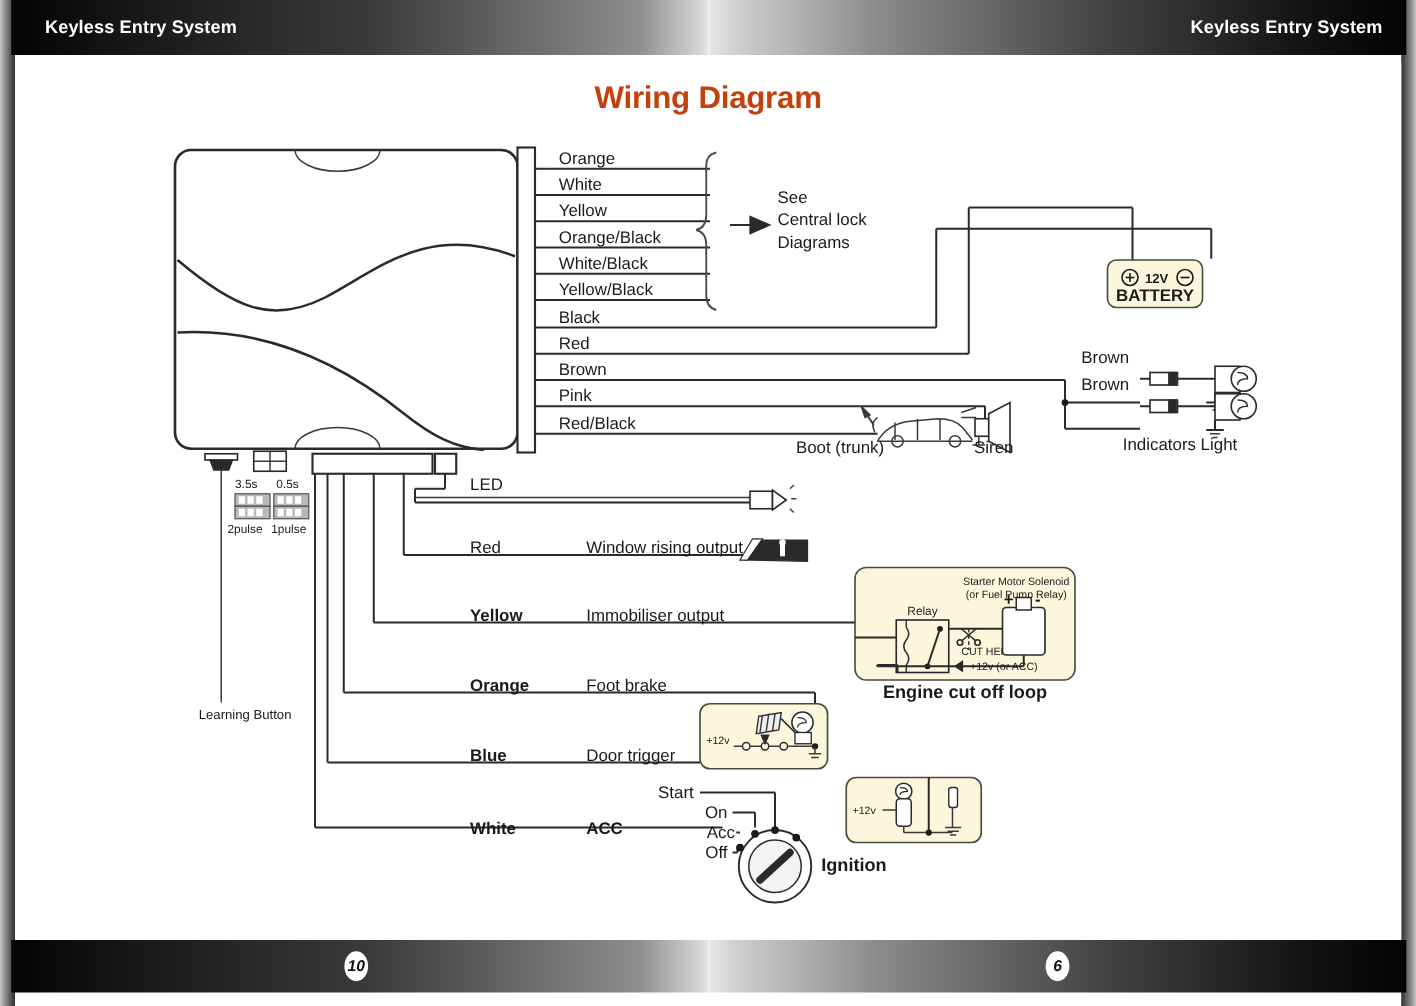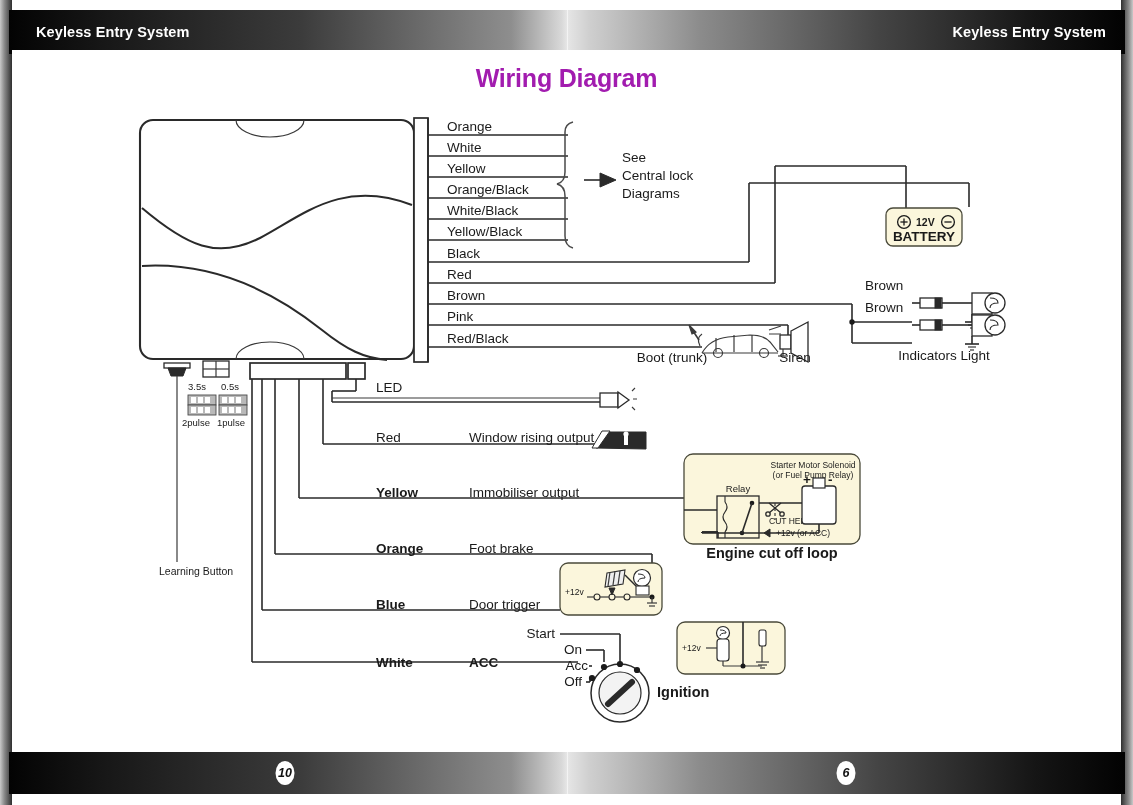--- a/index.html
+++ b/index.html
@@ -23,21 +23,21 @@
   .frame-right { right: 0; background: linear-gradient(to left,  #c9c9c9 0%, #8c8c8c 35%, #5a5a5a 70%, #2e2e2e 100%); }
 
   
   .bar {
     position: absolute; left: 9px; width: 1116px; height: 44px;
     background: linear-gradient(to right,
         #030303 0%, #161616 8%, #3b3b3b 26%, #8e8e8e 45%,
         #d8d8d8 49.5%, #e6e6e6 50%, #cfcfcf 52%, #8b8b8b 62%,
         #444444 78%, #151515 92%, #020202 100%);
   }
-  .bar-top    { top: 10px; }
+  .bar-top    { top: 0; }
   .bar-bottom { top: 752px; height: 42px; }
   .bar-seam {
     position: absolute; top: 0; left: 50%; width: 1px; height: 100%;
     background: rgba(255,255,255,0.55);
   }
   .bar-title {
     position: absolute; top: 50%; transform: translateY(-50%);
     color: #ffffff; font-size: 14.5px; font-weight: bold;
     letter-spacing: 0.1px; white-space: nowrap;
   }
@@ -54,21 +54,21 @@
 
   
   .sheet {
     position: absolute; left: 12px; top: 50px;
     width: 1109px; height: 702px; background: #ffffff;
   }
 
   .diagram-title {
     position: absolute; left: 0; top: 14px; width: 1109px;
     text-align: center; font-size: 25px; font-weight: bold;
-    color: #a21caf; letter-spacing: -0.2px;
+    color: #c2410c; letter-spacing: -0.2px;
   }
 
   
   svg.canvas {
     position: absolute; left: 0; top: 0;
     width: 1109px; height: 702px;
   }
   .wire       { fill: none; stroke: #2a2a2a; stroke-width: 1.6; }
   .wire-thin  { fill: none; stroke: #3a3a3a; stroke-width: 1.2; }
   .outline    { fill: #ffffff; stroke: #2a2a2a; stroke-width: 1.7; }

